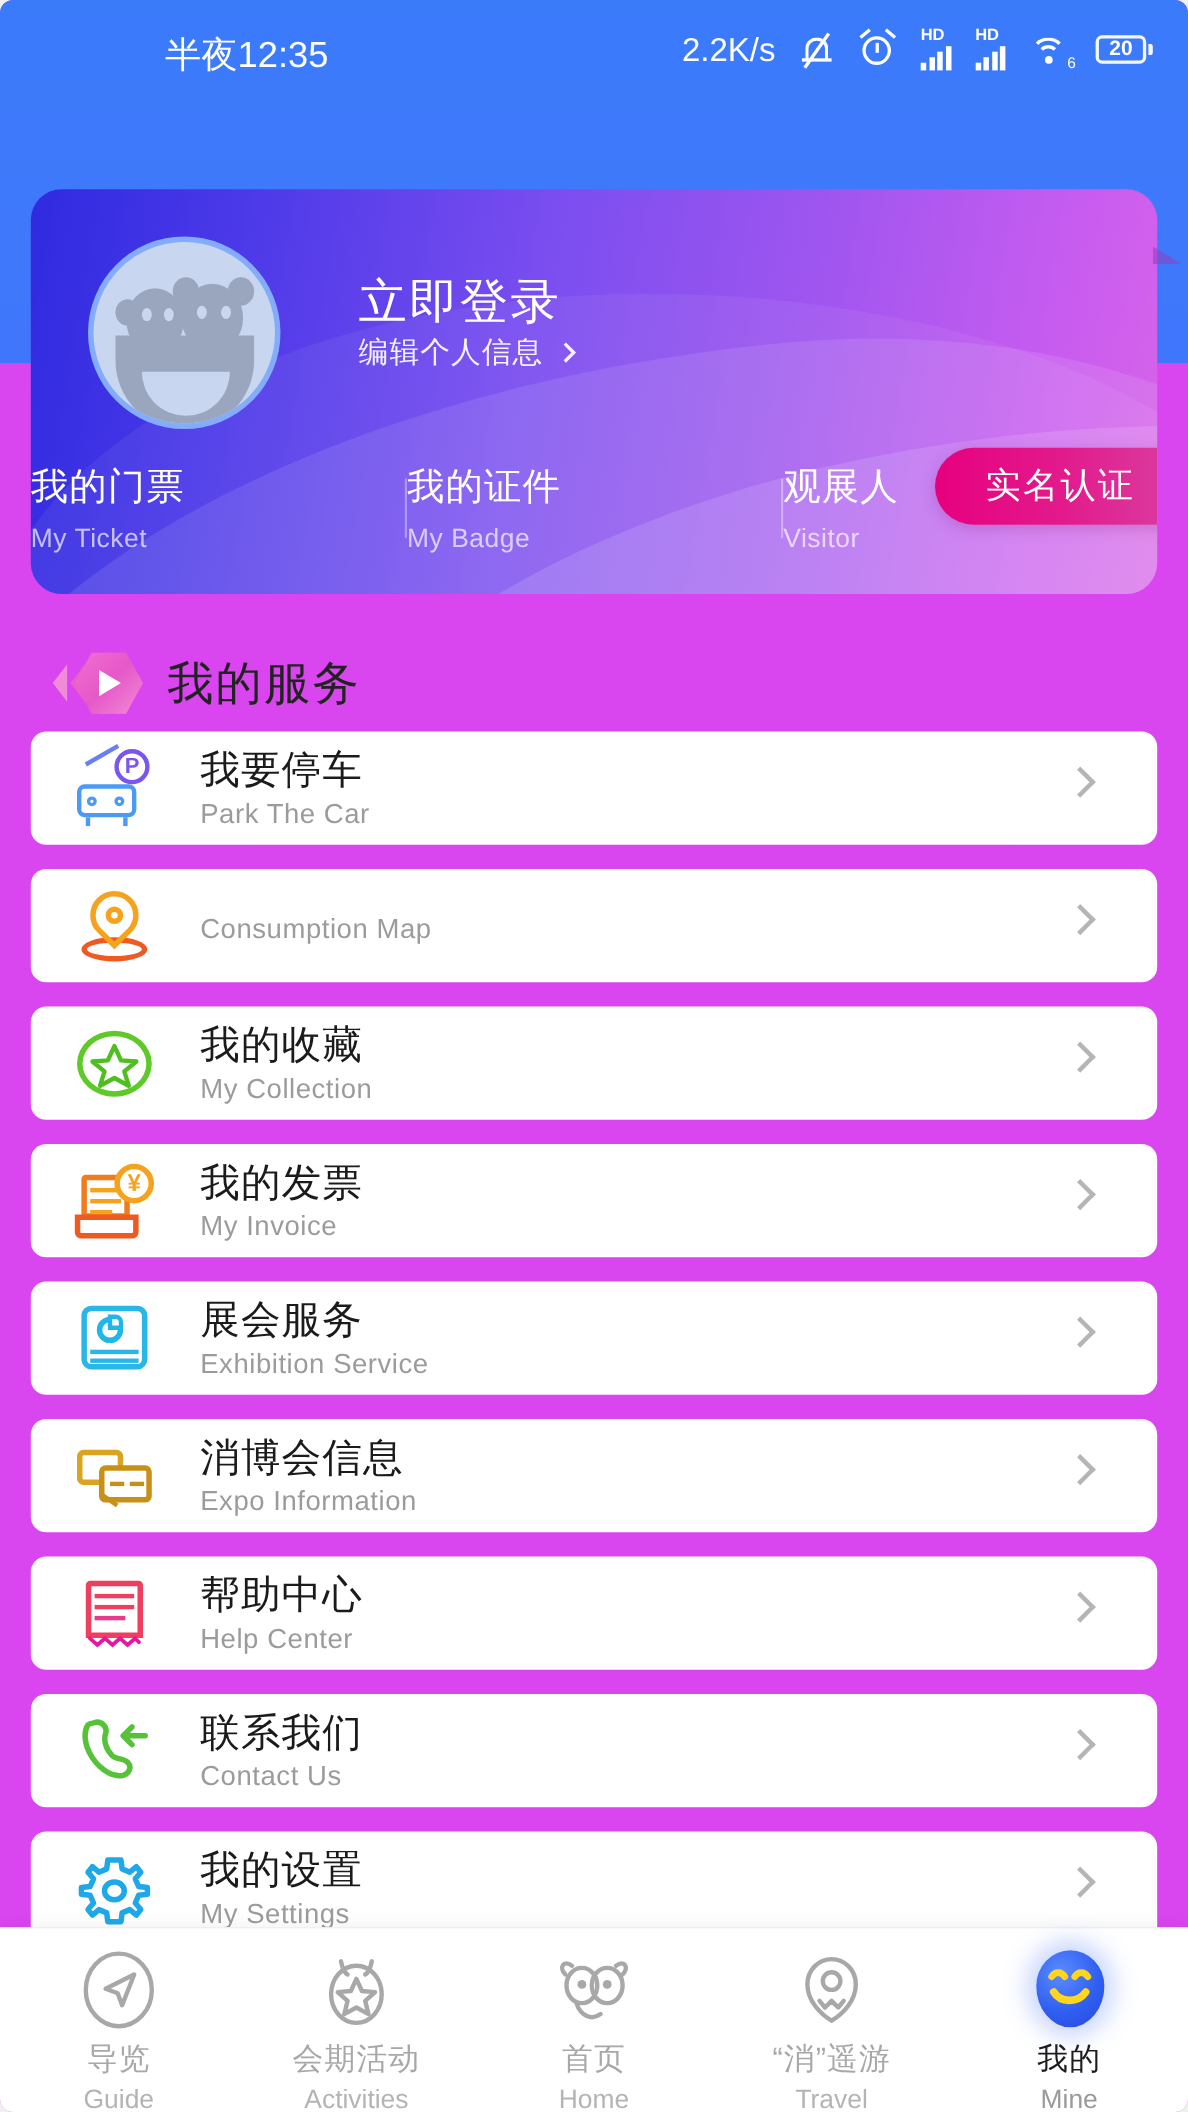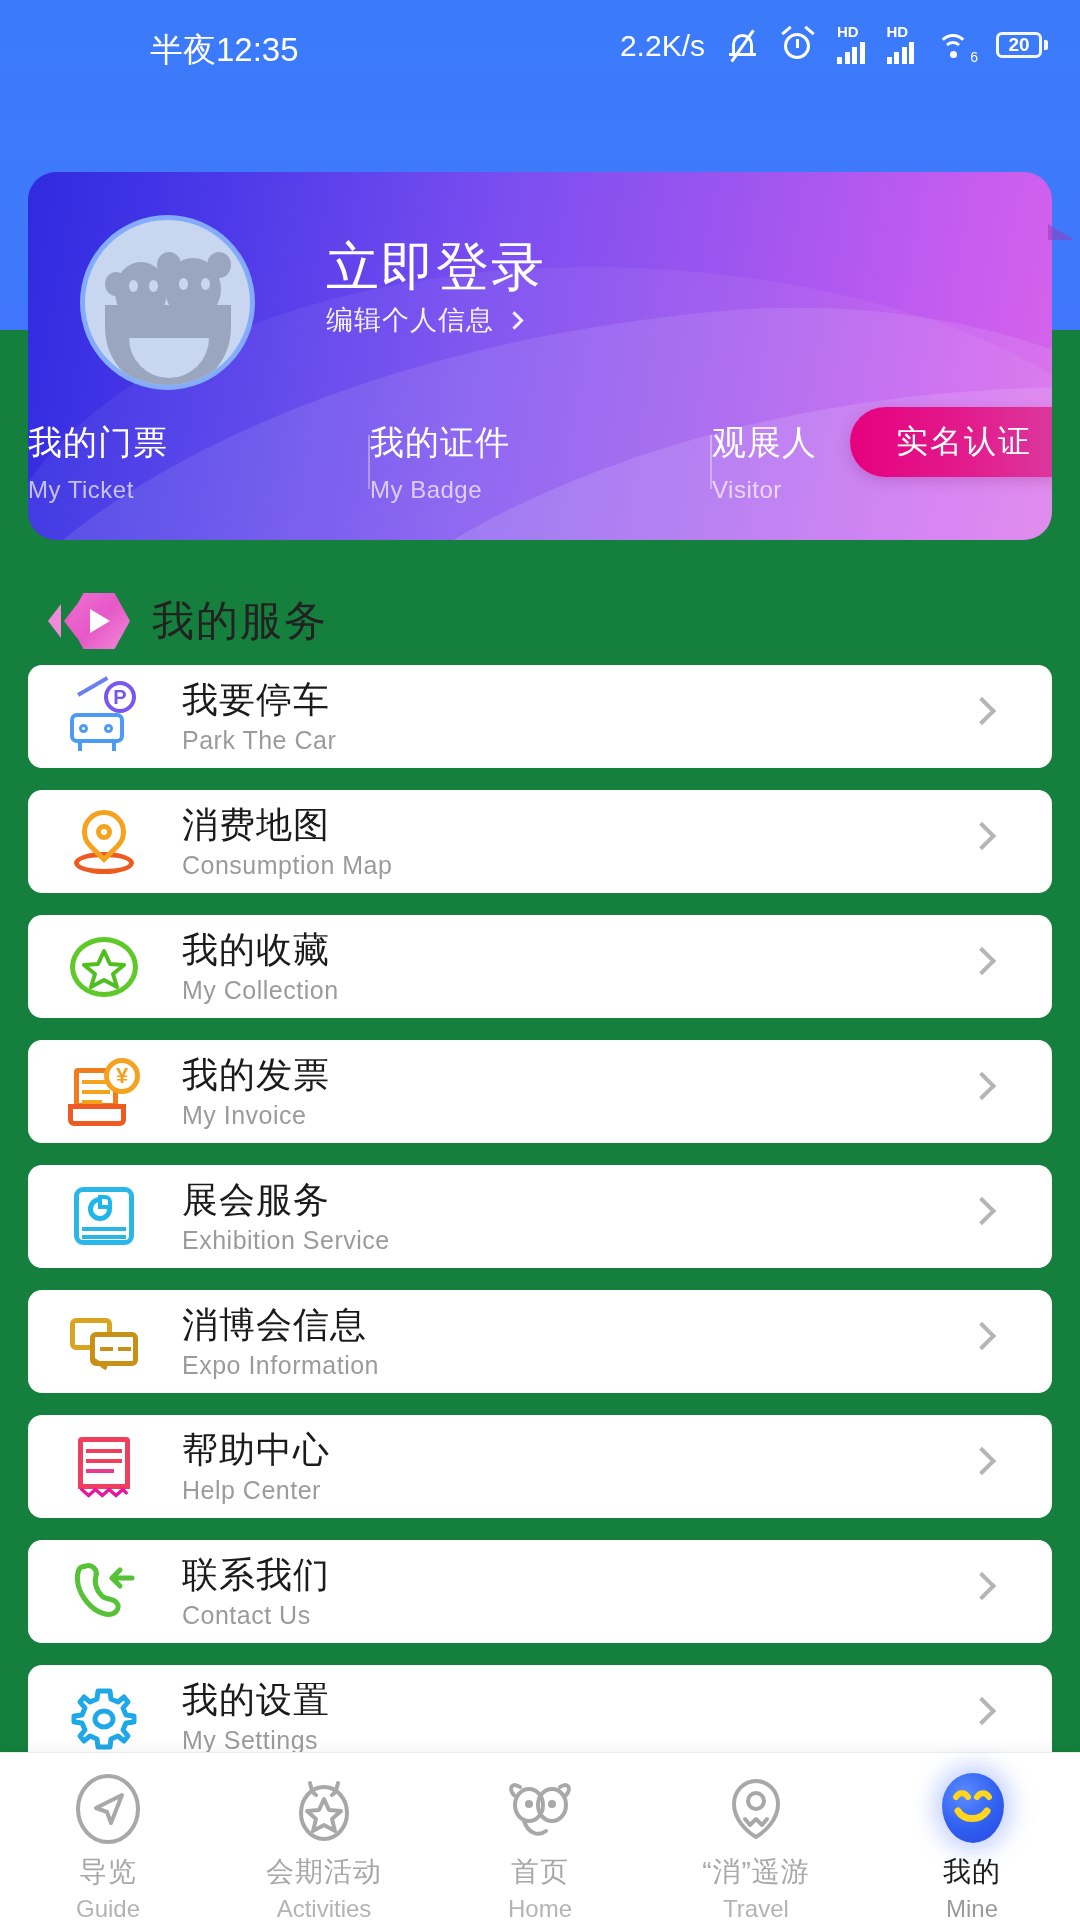--- a/index.html
+++ b/index.html
@@ -2,21 +2,21 @@
 <html><head>
 <meta charset="utf-8">
 <style>
   * { box-sizing: border-box; margin: 0; padding: 0; }
   html, body {
     width: 1080px; height: 1920px;
     font-family: "Liberation Sans", "DejaVu Sans", sans-serif;
     background: #f0f0f0;
     overflow: hidden;
   }
-  #app { position: relative; width: 1080px; height: 1920px; overflow: hidden; background: #15803d; }
+  #app { position: relative; width: 1080px; height: 1920px; overflow: hidden; background: #d946ef; border-radius: 12px; }
 
   
   .header-bg {
     position: absolute; left: 0; top: 0; width: 1080px; height: 330px;
     background: linear-gradient(180deg, #3a7bfa 0%, #3f79fb 55%, #3f76fb 100%);
   }
   .statusbar {
     position: absolute; left: 0; top: 0; width: 1080px; height: 88px;
     display: flex; align-items: center; color: #ffffff;
   }
@@ -141,22 +141,22 @@
   .av-ear-r2 { left: 122px; top: 32px; width: 24px; height: 26px; background: #9aa6bd; border-radius: 50%; }
   .av-body { left: 20px; top: 85px; width: 126px; height: 86px; background: #9aa6bd; border-radius: 0 0 63px 63px; }
   .av-eye { background: #c9d6ef; border-radius: 50%; width: 9px; height: 12px; }
   .e1 { left: 44px; top: 60px; }
   .e2 { left: 64px; top: 60px; }
   .e3 { left: 94px; top: 58px; }
   .e4 { left: 116px; top: 58px; }
   .av-mouth { left: 44px; top: 118px; width: 80px; height: 40px; background: #c9d6ef; border-radius: 0 0 40px 40px; }
 
   .login-name {
-    position: absolute; left: 298px; top: 60px;
-    color: #ffffff; font-size: 53px; letter-spacing: 2px;
+    position: absolute; left: 298px; top: 73px;
+    color: #ffffff; font-size: 44px; letter-spacing: 2px;
   }
   .edit-row {
     position: absolute; left: 298px; top: 130px;
     display: flex; align-items: center; gap: 14px;
   }
   .edit-text { color: rgba(255,255,255,0.92); font-size: 27px; letter-spacing: 1px; text-align: right; }
   .edit-chev {
     width: 13px; height: 13px; border-top: 3px solid rgba(255,255,255,0.92);
     border-right: 3px solid rgba(255,255,255,0.92); transform: rotate(45deg);
   }
@@ -440,21 +440,20 @@
       <span class="row-chev"></span>
     </div>
 
     <div class="row">
       <span class="row-icon">
         <span class="gi mp-base"></span>
         <span class="gi mp-pin"></span>
         <span class="gi mp-dot"></span>
       </span>
       <span class="row-text">
-        <div class="row-cn">消费地图</div>
         <div class="row-en">Consumption Map</div>
       </span>
       <span class="row-chev"></span>
     </div>
 
     <div class="row">
       <span class="row-icon">
         <span class="gi st-circ"></span>
         <svg class="gi st-svg" width="44" height="42" viewBox="0 0 44 42">
           <polygon points="22,4 28,17 42,18 31,27 35,40 22,33 9,40 13,27 2,18 16,17" fill="none" stroke="#4fbf20" stroke-width="4" stroke-linejoin="round"></polygon>

